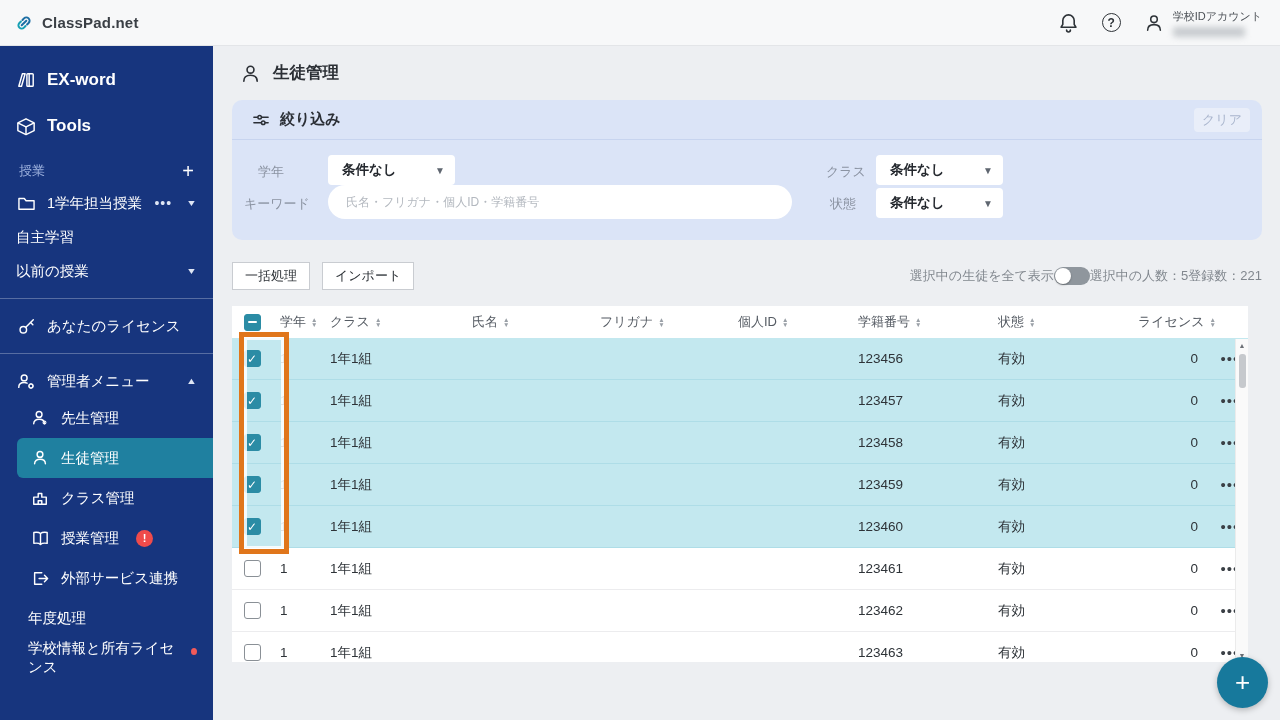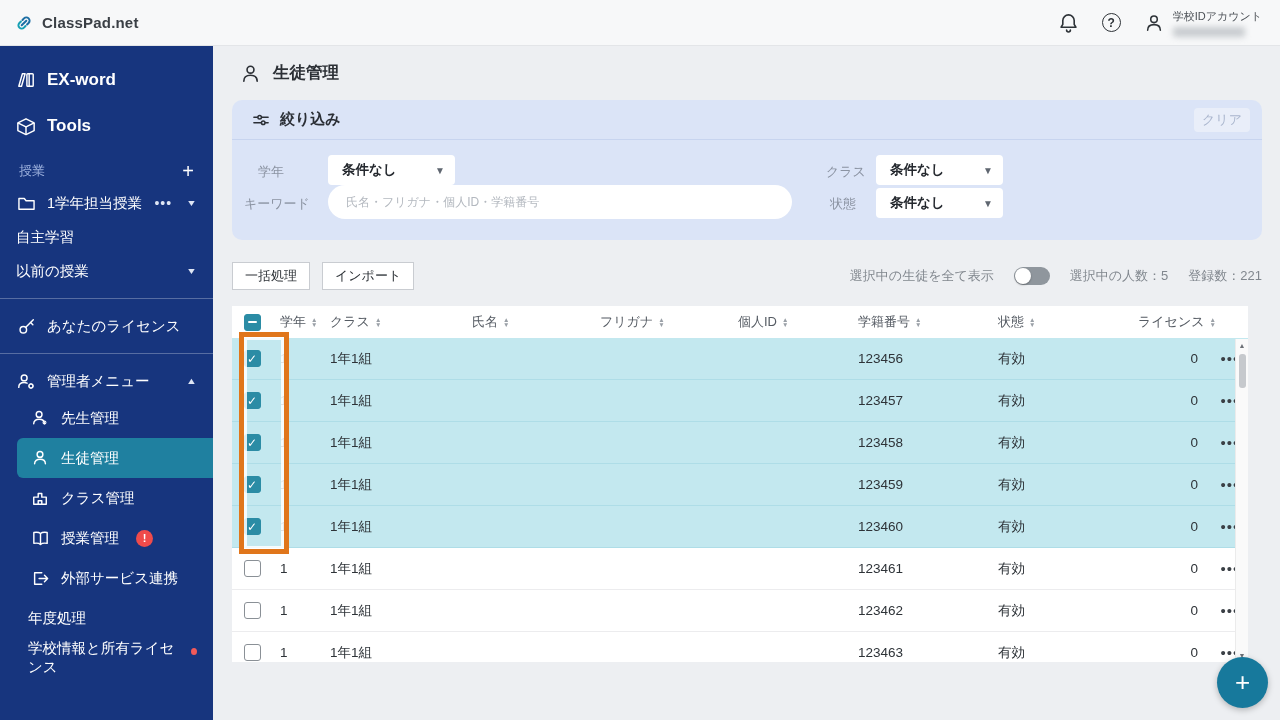--- a/index.html
+++ b/index.html
@@ -47,21 +47,21 @@
   .clear-btn { width:56px; height:24px; background:#e9eef9; border:none; border-radius:4px; color:#a9b5cd; font-size:13px; cursor:pointer; }
   .filter-body { padding:15px 0 0 0; position:relative; height:99px; }
   .f-label { font-size:13px; color:#8b93a2; position:absolute; }
   .dropdown { position:absolute; width:127px; height:30px; background:#fff; border-radius:4px; display:flex; align-items:center; padding:0 26px 0 14px; font-size:13.5px; font-weight:700; color:#24282e; cursor:pointer; }
   .dropdown .caret { position:absolute; right:10px; font-size:10px; color:#5f6670; }
   .keyword-input { position:absolute; left:96px; top:45px; width:464px; height:34px; border:none; border-radius:17px; padding:0 18px; font-size:12px; color:#333; background:#fff; outline:none; }
   .keyword-input::placeholder { color:#b3b8bf; }
 
   .toolbar { margin:22px 18px 0 19px; display:flex; align-items:center; }
   .tool-btn { height:28px; padding:0 12px; background:#fff; border:1px solid #c9ccd1; border-radius:0; font-size:13px; color:#2e3338; cursor:pointer; margin-right:12px; font-family:inherit; }
-  .toolbar-right { margin-left:auto; display:flex; align-items:center; gap:20px; color:#81878e; font-size:13px; }
+  .toolbar-right { margin-left:auto; display:flex; align-items:center; color:#81878e; font-size:13px; }
   .toggle { width:36px; height:18px; border-radius:9px; background:#8f969d; position:relative; cursor:pointer; flex:none; }
   .toggle .knob { position:absolute; left:1px; top:1px; width:16px; height:16px; border-radius:50%; background:#fff; box-shadow:0 1px 2px rgba(0,0,0,.3); }
 
   
   .table-wrap { position:relative; margin:16px 18px 0 19px; width:1016px; height:356px; background:#fff; overflow:hidden; }
   .thead, .trow { display:grid; grid-template-columns:40px 50px 142px 128px 138px 120px 140px 148px 74px 36px; align-items:center; }
   .thead { height:32px; font-size:13px; color:#555b63; }
   .trow { height:42px; font-size:13.5px; color:#2e3338; border-bottom:1px solid #ececee; background:#fff; }
   .trow.selected { background:#c3e8ef; border-bottom-color:#aedde7; }
   .cell { padding-left:8px; white-space:nowrap; overflow:visible; }

